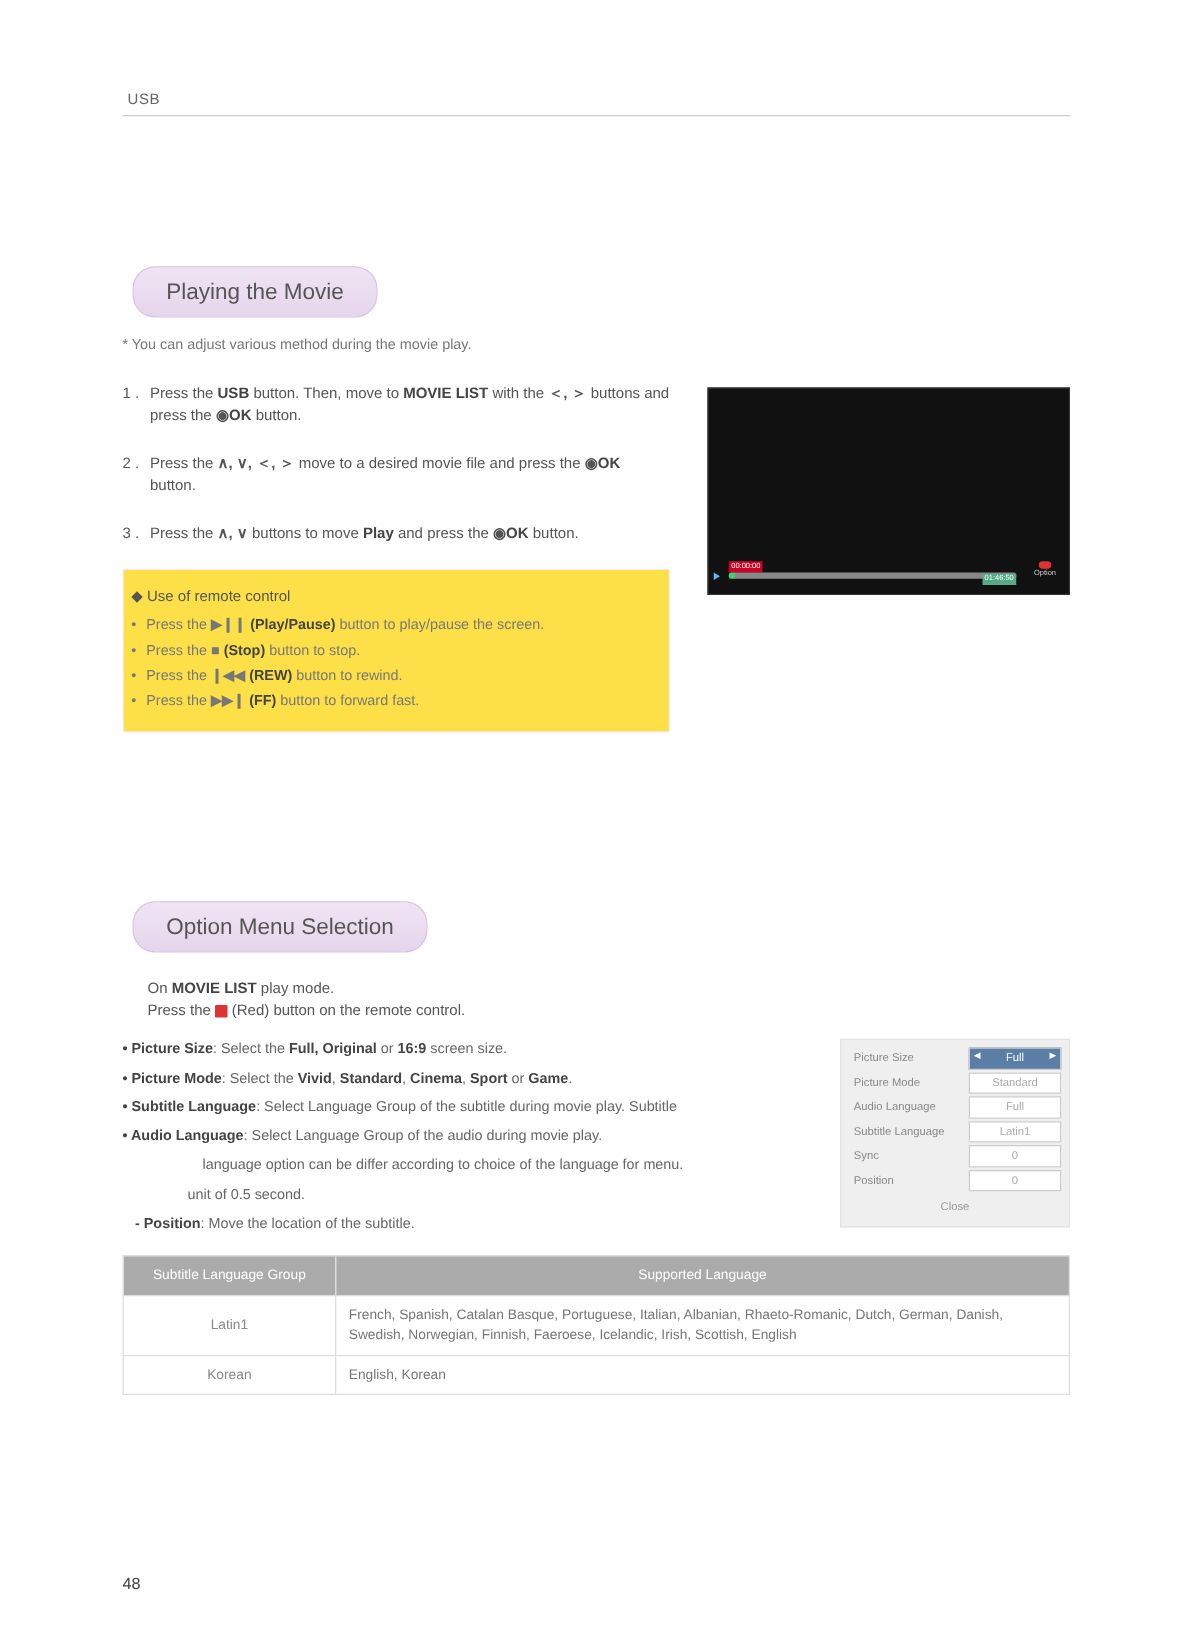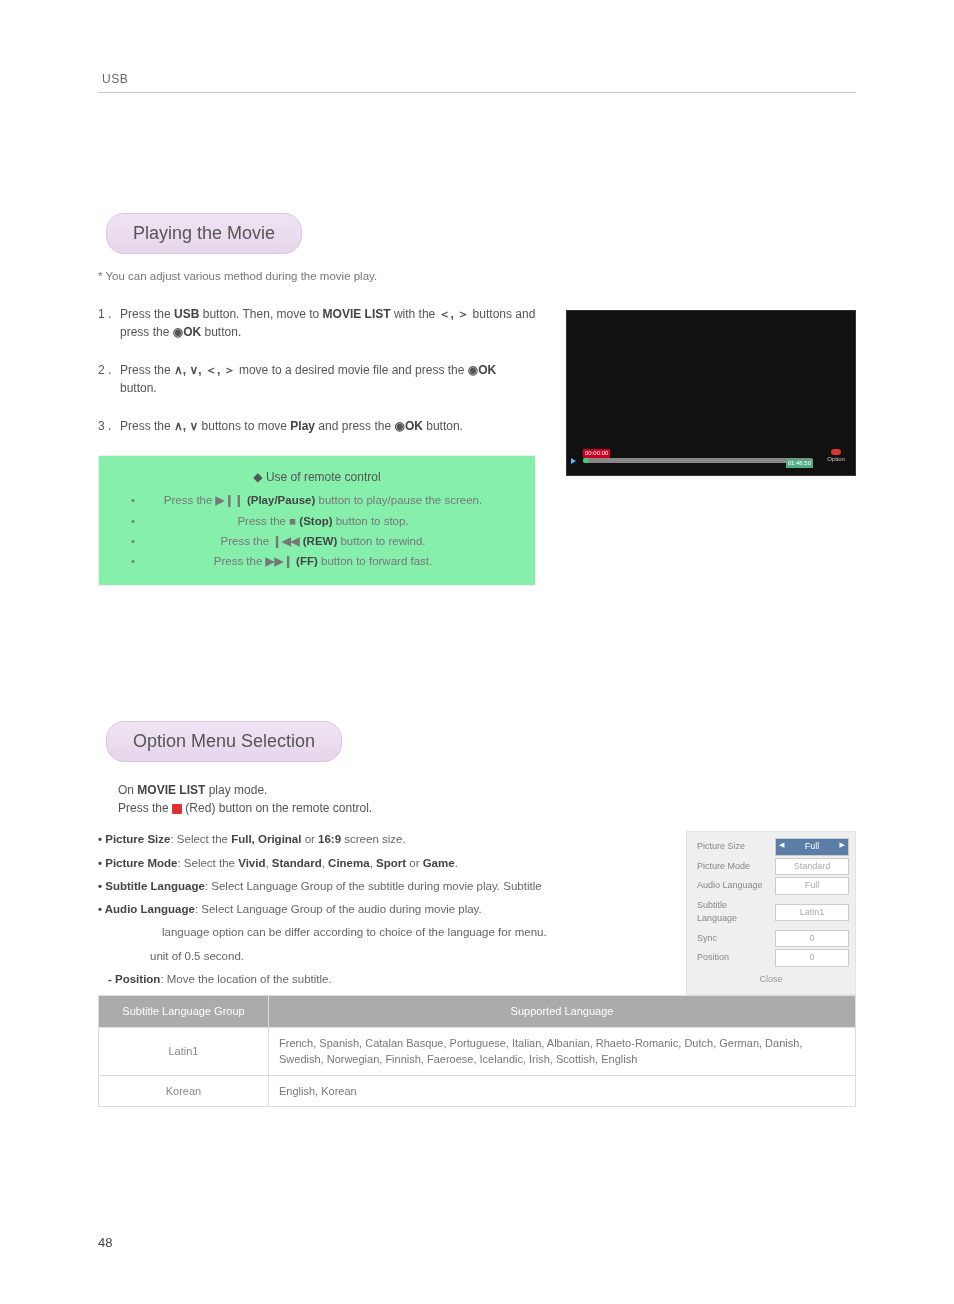--- a/index.html
+++ b/index.html
@@ -52,26 +52,25 @@
     display: flex;
     gap: 6px;
     margin-bottom: 20px;
     font-size: 12px;
     color: #555;
   }
   ol.steps .num { min-width: 16px; }
   .bold { font-weight: bold; color: #444; }
   .glyph { font-family: "Segoe UI Symbol", Arial, sans-serif; font-weight:bold; }
   .sub-box {
-    background: #86efac;
+    background: #fde047;
     border: 1px solid #eee;
-    padding: 12px 32px;
+    padding: 12px 6px;
     margin-top: 10px;
     border-radius: 2px;
-    text-align: center;
   }
   .sub-box .heading { font-size: 12px; color: #555; margin-bottom: 6px; }
   .sub-box ul { list-style: none; }
   .sub-box ul li { font-size: 11.5px; color: #777; margin-bottom: 3px; padding-left: 12px; position: relative; }
   .sub-box ul li::before { content: "•"; position: absolute; left: 0; }
   .screenshot {
     width: 290px;
     height: 166px;
     background: #111;
     position: relative;
@@ -110,46 +109,46 @@
   
   .option-block { margin-top: 135px; position: relative; }
   .intro { margin: 5px 0 14px 20px; font-size: 12px; color: #555; }
   .red-square { display:inline-block; width:10px; height:10px; background:#d33; vertical-align:middle; border-radius:1px; }
   .opt-columns { display:flex; gap:0; align-items:flex-start; }
   .opt-desc { flex:1; font-size:11.5px; color:#666; }
   .opt-desc p { margin-bottom:6px; }
   .opt-desc .indent { padding-left: 64px; }
   .opt-desc .indent2 { padding-left: 30px; }
   .opt-panel {
-    width:170px; background:#efefef; border:1px solid #e3e3e3; padding:6px;
+    width:184px; background:#efefef; border:1px solid #e3e3e3; padding:6px;
     font-size:9px; color:#888;
   }
   .opt-row { display:flex; align-items:center; margin-bottom:2px; gap:4px; }
   .opt-row .lbl { flex:1; padding:2px 4px; }
   .opt-row .val {
     width:74px; border:1px solid #ccc; background:#fff; text-align:center;
     padding:1px 4px; position:relative; color:#aaa;
   }
   .opt-row .val.active { background:#5a7ea6; color:#fff; }
   .opt-row .val.active::before { content:"◀"; position:absolute; left:3px; font-size:7px; }
   .opt-row .val.active::after  { content:"▶"; position:absolute; right:3px; font-size:7px; }
   .close-row { text-align:center; padding:4px 0 2px; color:#999; }
   table.lang {
-    width:100%; border-collapse:collapse; font-size:11px;
+    width:100%; border-collapse:collapse; margin-top:10px; font-size:11px;
   }
   table.lang th {
     background:#ababab; color:#fff; font-weight:normal; padding:7px 10px;
     border:1px solid #ddd;
   }
   table.lang td {
     border:1px solid #ddd; padding:7px 10px; color:#777;
   }
   table.lang td.first { text-align:center; color:#888; width:170px; }
   .page-num {
-    position:absolute; bottom:52px; left:98px; font-size:13px; color:#444;
+    position:absolute; bottom:28px; left:98px; font-size:13px; color:#444;
   }
 </style>
 </head>
 <body>
 
 <div class="page">
   <div class="section-header">USB</div>
 
   <div class="playing-block">
     <div class="pill">Playing the Movie</div>

